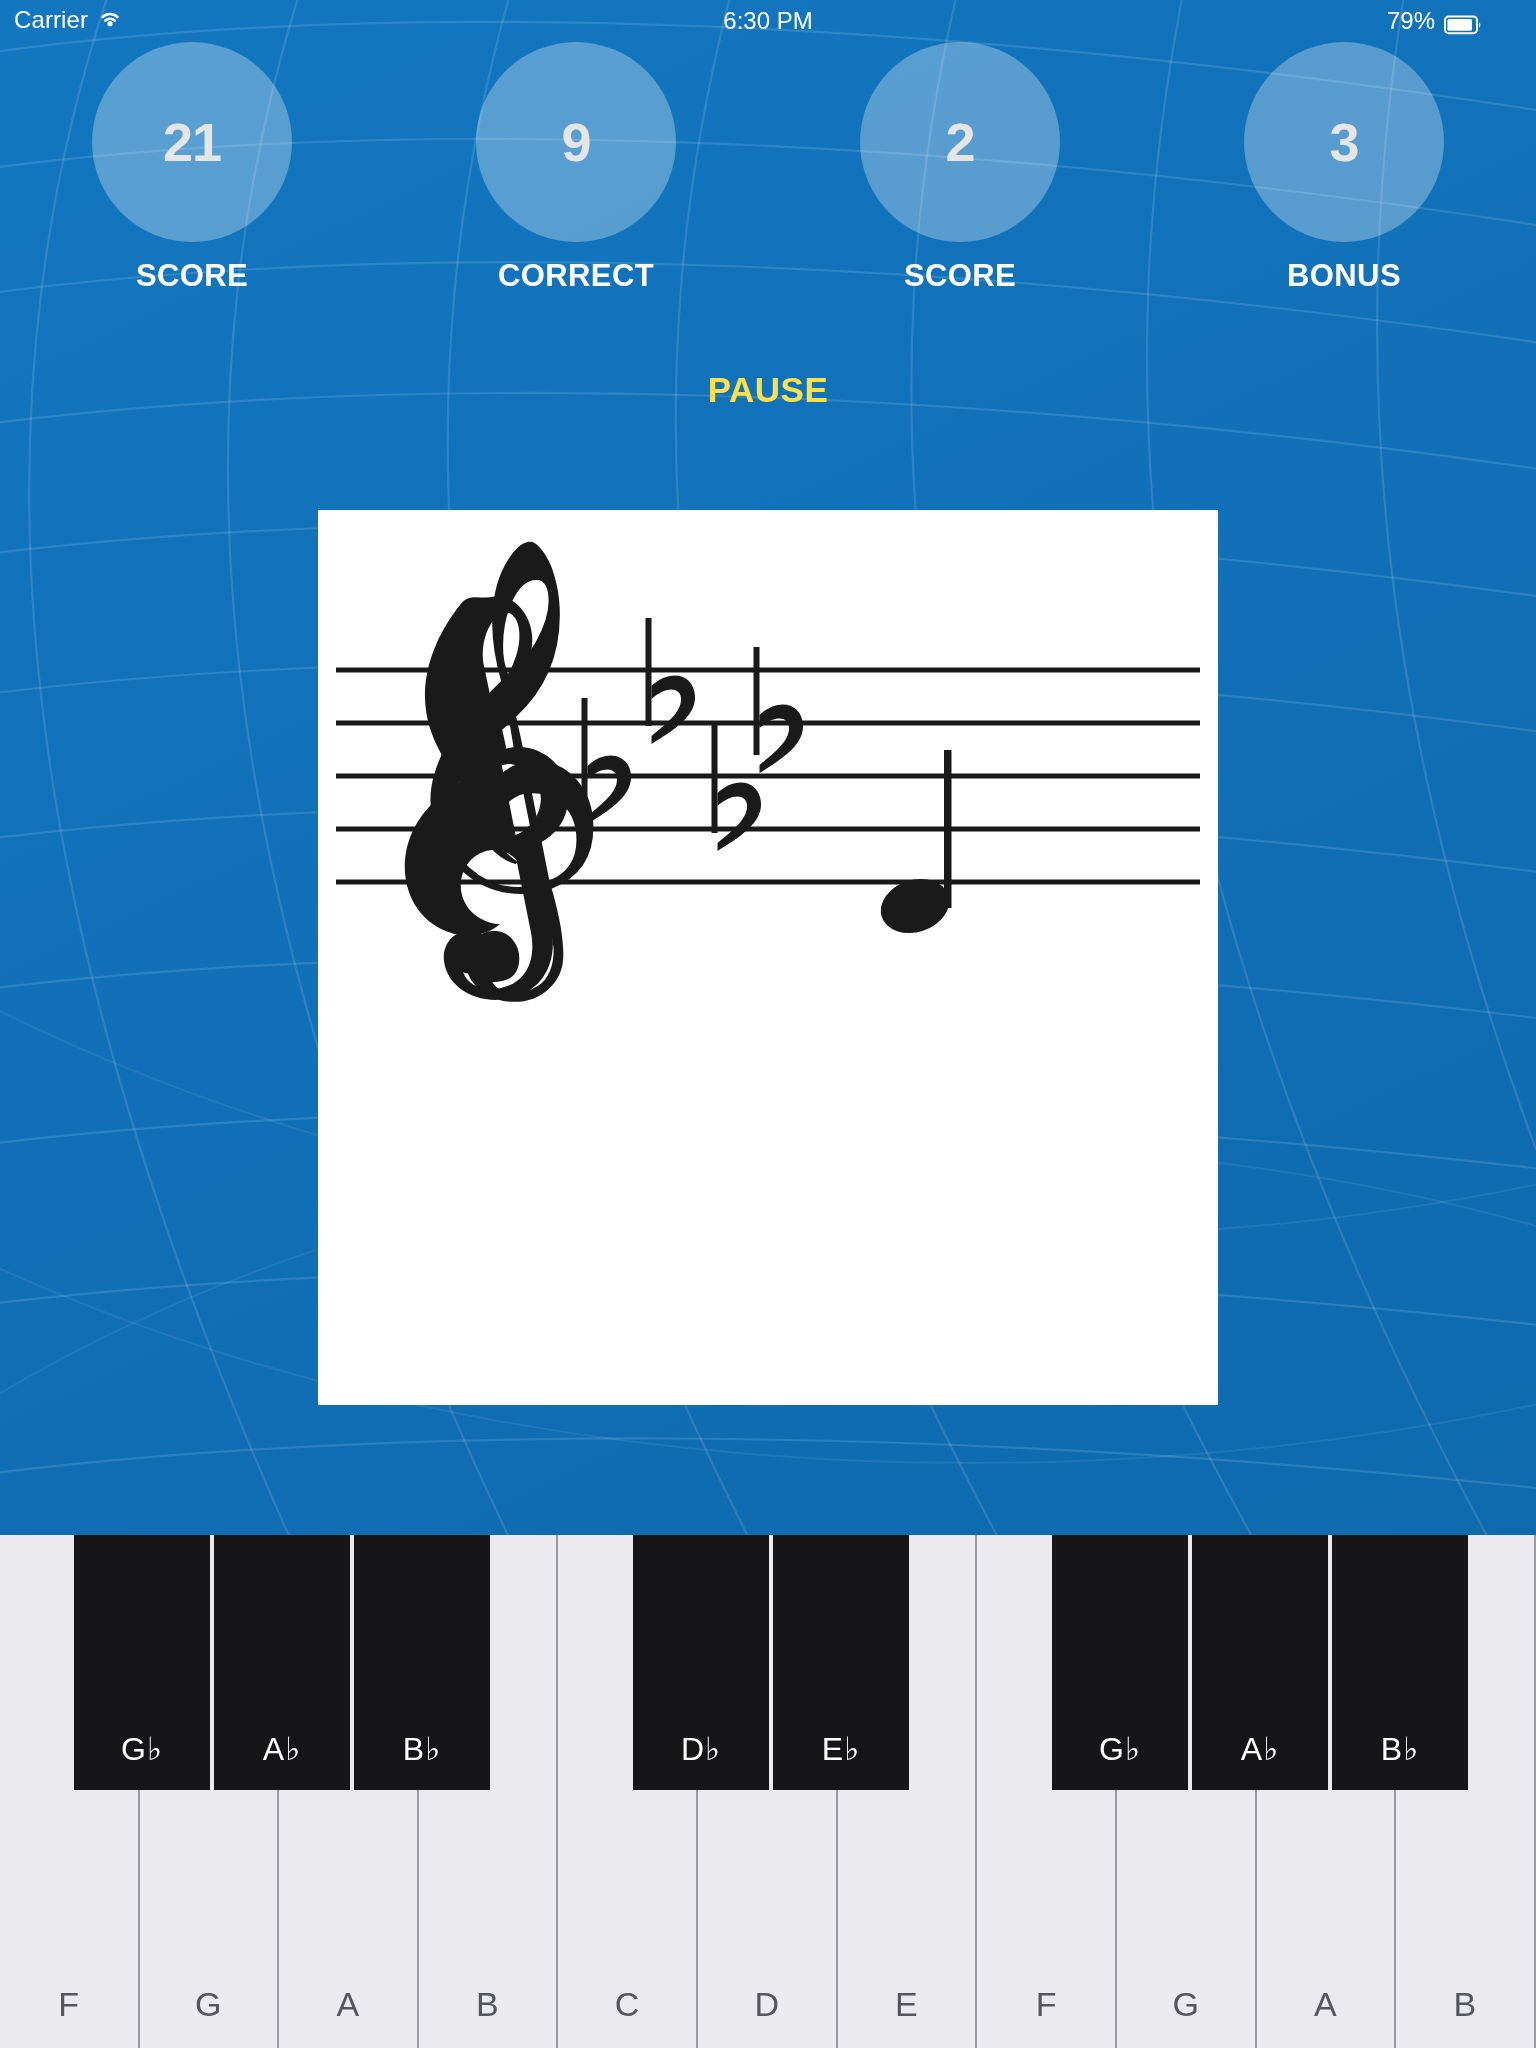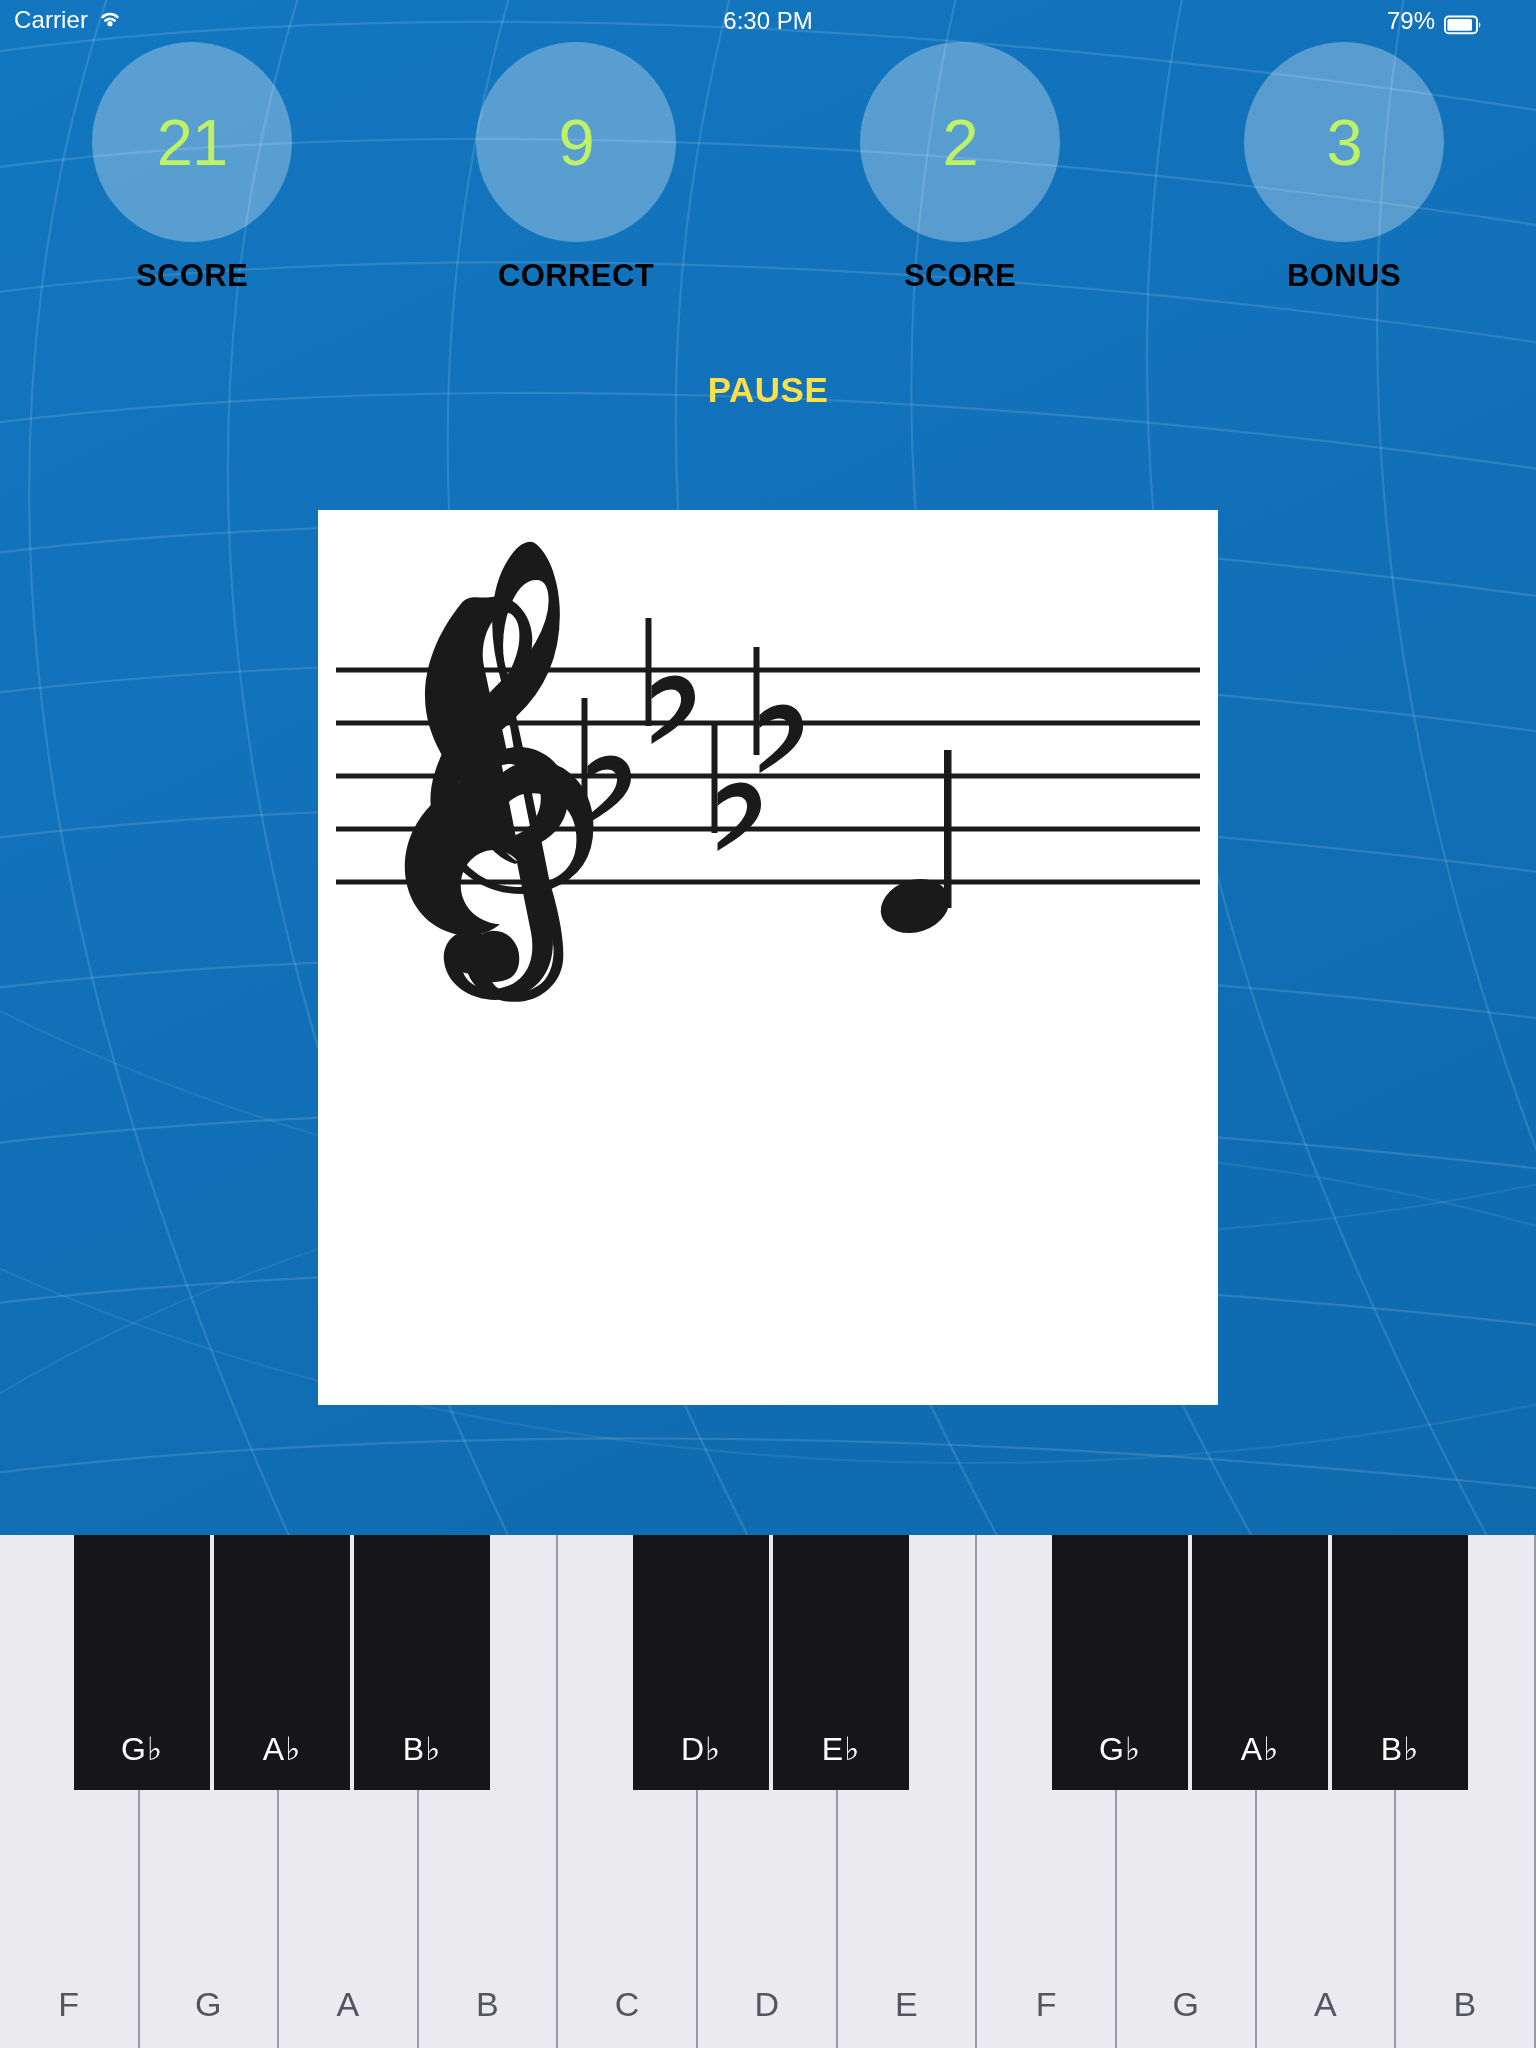--- a/index.html
+++ b/index.html
@@ -55,28 +55,28 @@
   .stat-cell {
     flex:1 1 0;
     display:flex; flex-direction:column;
     align-items:center;
   }
   .stat-bubble {
     width:200px; height:200px;
     border-radius:50%;
     background:rgba(255,255,255,0.30);
     display:flex; align-items:center; justify-content:center;
-    color:#bef264;
-    font-size:65px;
-    font-weight:normal;
+    color:#e5e5e5;
+    font-size:54px;
+    font-weight:bold;
     letter-spacing:-1px;
   }
   .stat-label {
     margin-top:16px;
-    color:#000000;
+    color:#ffffff;
     font-size:31px;
     font-weight:bold;
     letter-spacing:.4px;
   }
 
   
   #pause-button {
     position:absolute; top:370px; left:0;
     width:1536px; text-align:center;
     color:#fde047; font-size:35px; font-weight:bold;

